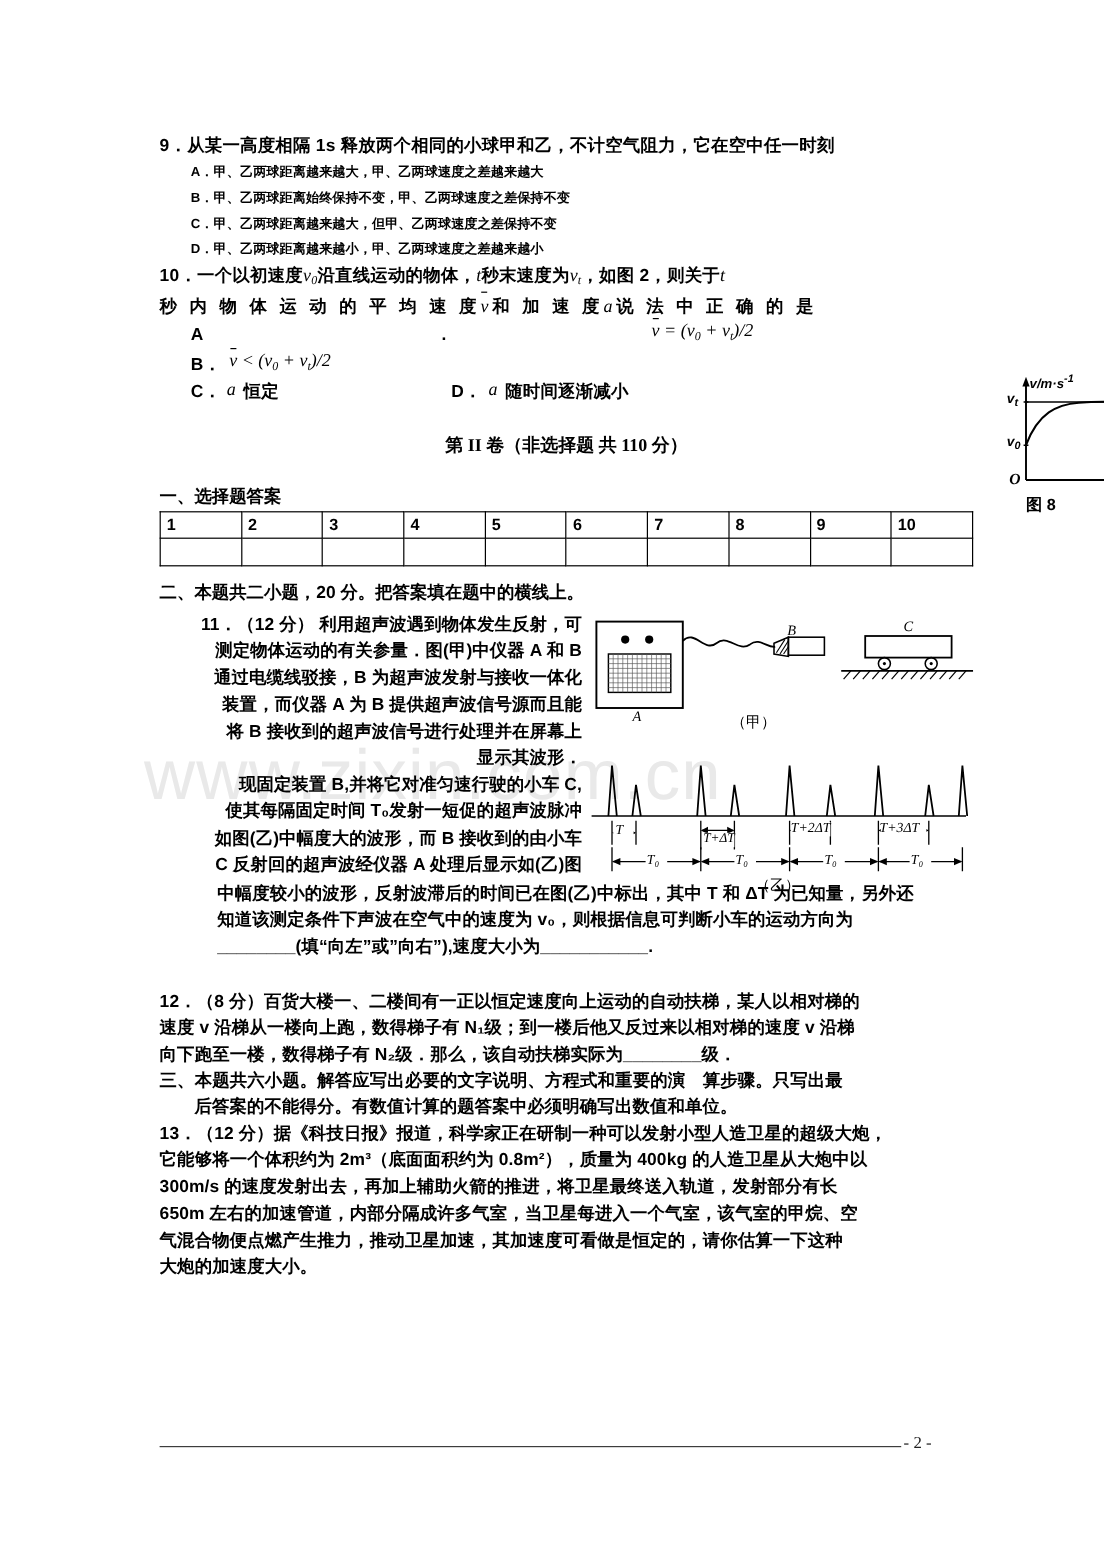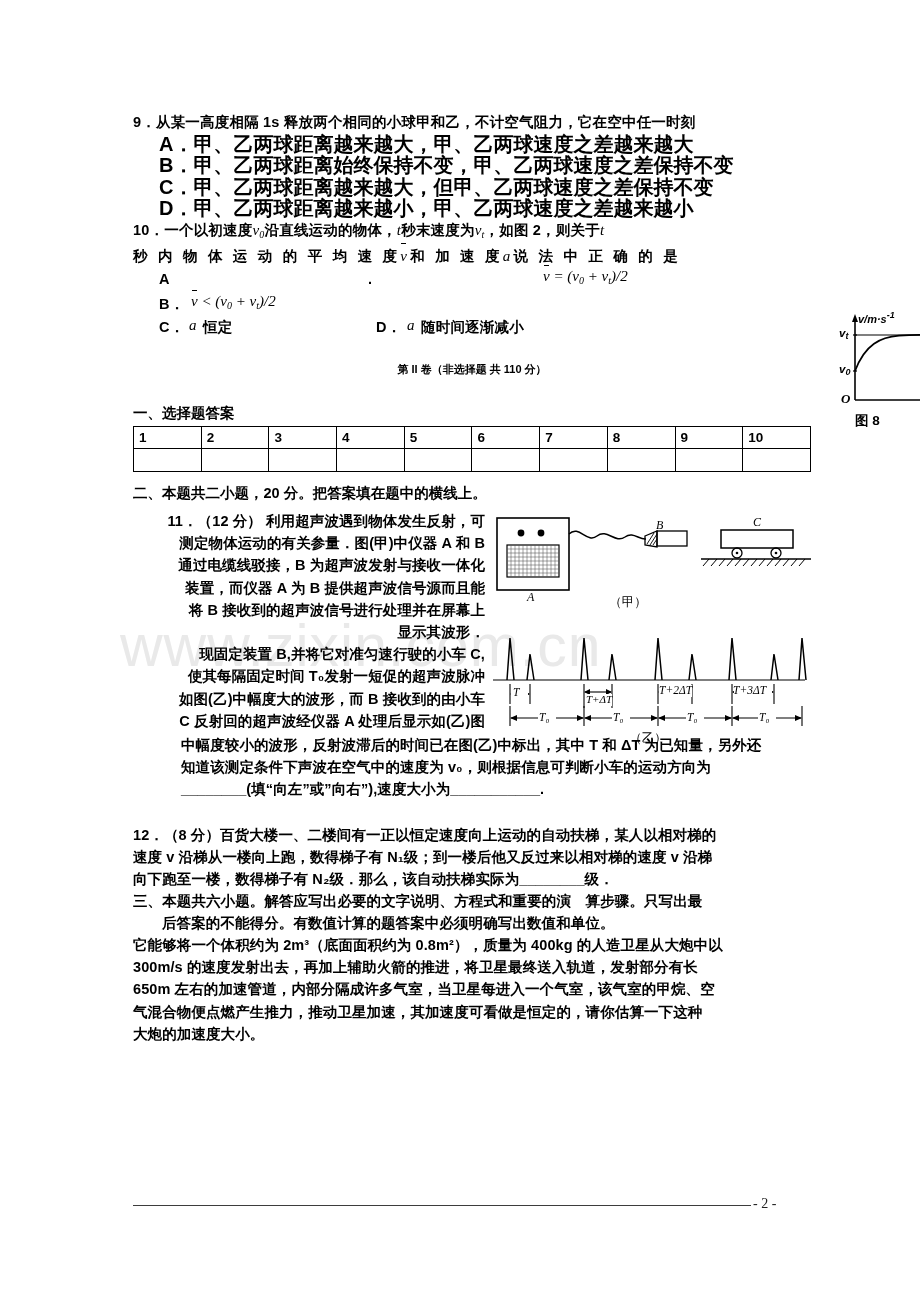--- a/index.html
+++ b/index.html
@@ -45,21 +45,21 @@
   .q-line {
     font-family: "Liberation Sans", "DejaVu Sans", sans-serif;
     font-weight: bold;
     font-size: 14.5px;
     line-height: 21.5px;
     letter-spacing: 0.2px;
   }
   .opt {
     font-family: "Liberation Sans", "DejaVu Sans", sans-serif;
     font-weight: bold;
-    font-size: 20px;
+    font-size: 11px;
     line-height: 21.5px;
     padding-left: 26px;
   }
   .q9 { position: absolute; left: 0; top: 0; width: 678px; }
   .q9 .stem { text-indent: 0; }
 
   .q10 { position: absolute; left: 0; top: 108px; width: 560px; }
   .q10 .stem2 {
     text-align: justify;
     text-align-last: justify;
@@ -107,23 +107,23 @@
     font-weight: bold;
   }
 
   
   .sec-title {
     position: absolute;
     left: 0;
     top: 250px;
     width: 678px;
     text-align: center;
-    font-family: Liberation Sans, sans-serif;
-    font-weight: bold;
-    font-size: 11px;
+    font-family: Liberation Serif, serif;
+    font-weight: bold;
+    font-size: 15px;
   }
   .sec-head {
     position: absolute;
     left: 0;
     width: 678px;
     font-family: "Liberation Sans", "DejaVu Sans", sans-serif;
     font-weight: bold;
     font-size: 14.5px;
   }
 
@@ -502,20 +502,21 @@
       <div>速度 v 沿梯从一楼向上跑，数得梯子有 N₁级；到一楼后他又反过来以相对梯的速度 v 沿梯</div>
       <div>向下跑至一楼，数得梯子有 N₂级．那么，该自动扶梯实际为________级．</div>
     </div>
 
     <div class="sec3 body-text">
       <div>三、本题共六小题。解答应写出必要的文字说明、方程式和重要的演　算步骤。只写出最</div>
       <div class="indent2">后答案的不能得分。有数值计算的题答案中必须明确写出数值和单位。</div>
     </div>
 
     <div class="q13 body-text">
+      <div>13．（12 分）据《科技日报》报道，科学家正在研制一种可以发射小型人造卫星的超级大炮，</div>
       <div>它能够将一个体积约为 2m³（底面面积约为 0.8m²），质量为 400kg 的人造卫星从大炮中以</div>
       <div>300m/s 的速度发射出去，再加上辅助火箭的推进，将卫星最终送入轨道，发射部分有长</div>
       <div>650m 左右的加速管道，内部分隔成许多气室，当卫星每进入一个气室，该气室的甲烷、空</div>
       <div>气混合物便点燃产生推力，推动卫星加速，其加速度可看做是恒定的，请你估算一下这种</div>
       <div>大炮的加速度大小。</div>
     </div>
 
   </div>
 
   <div class="footer-rule"></div>

